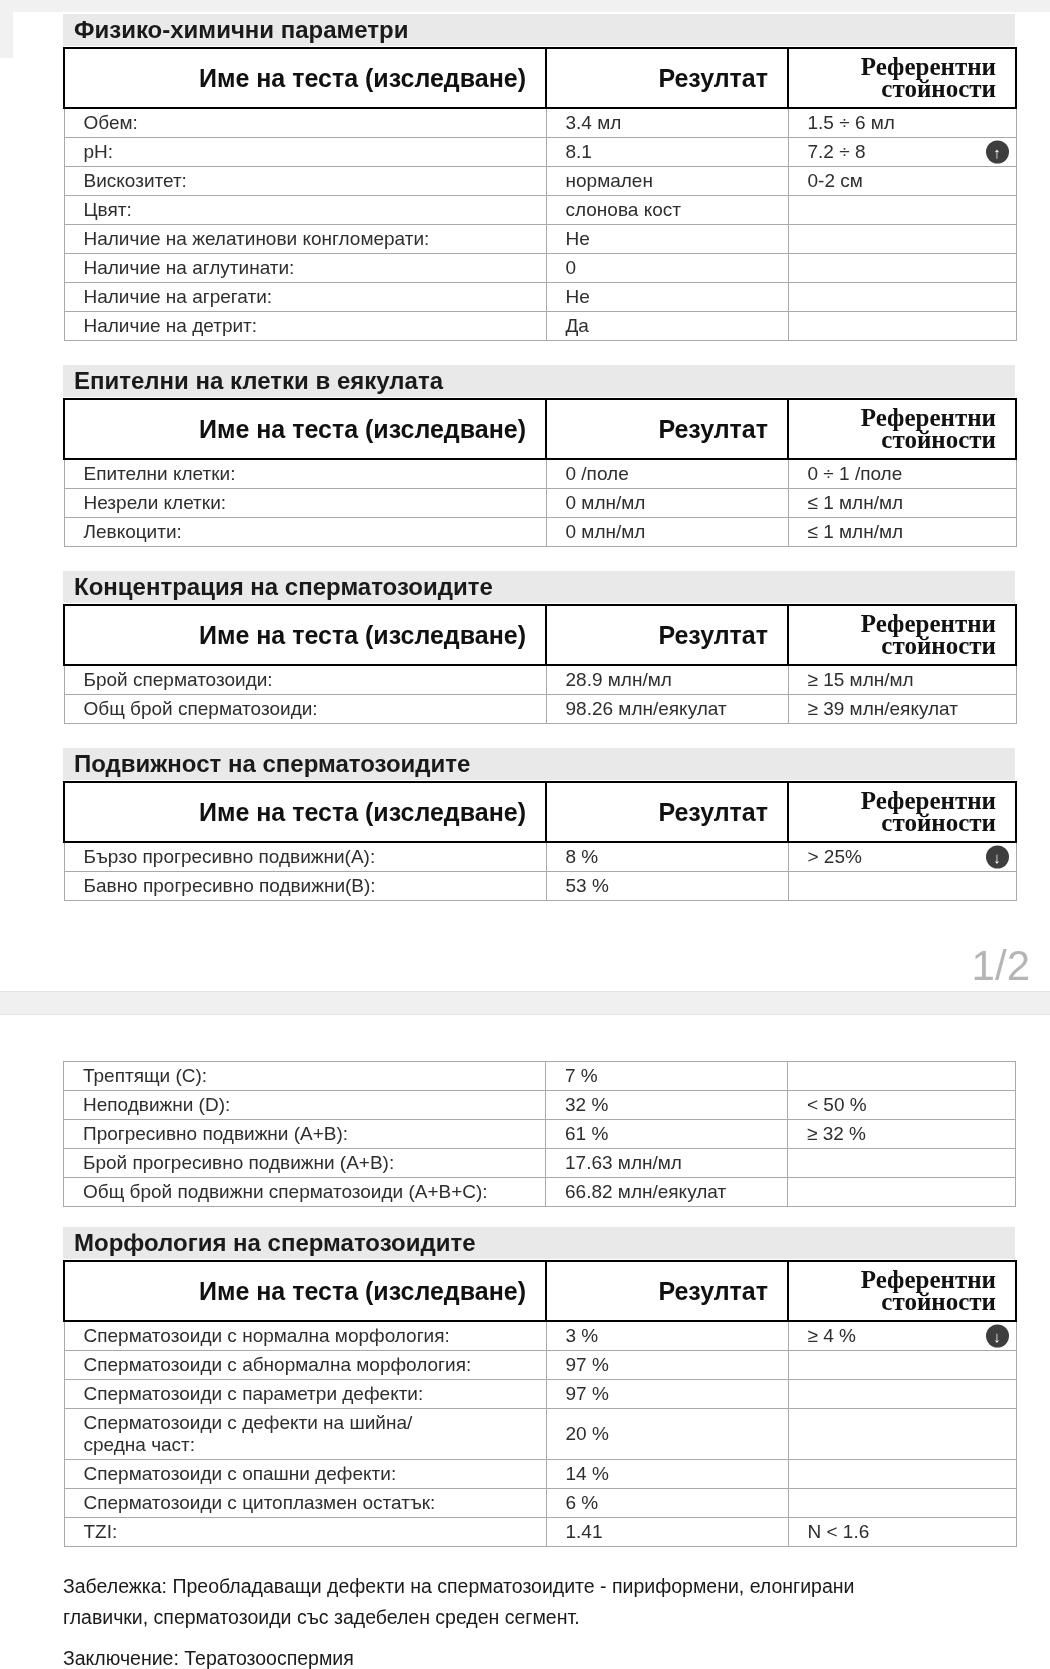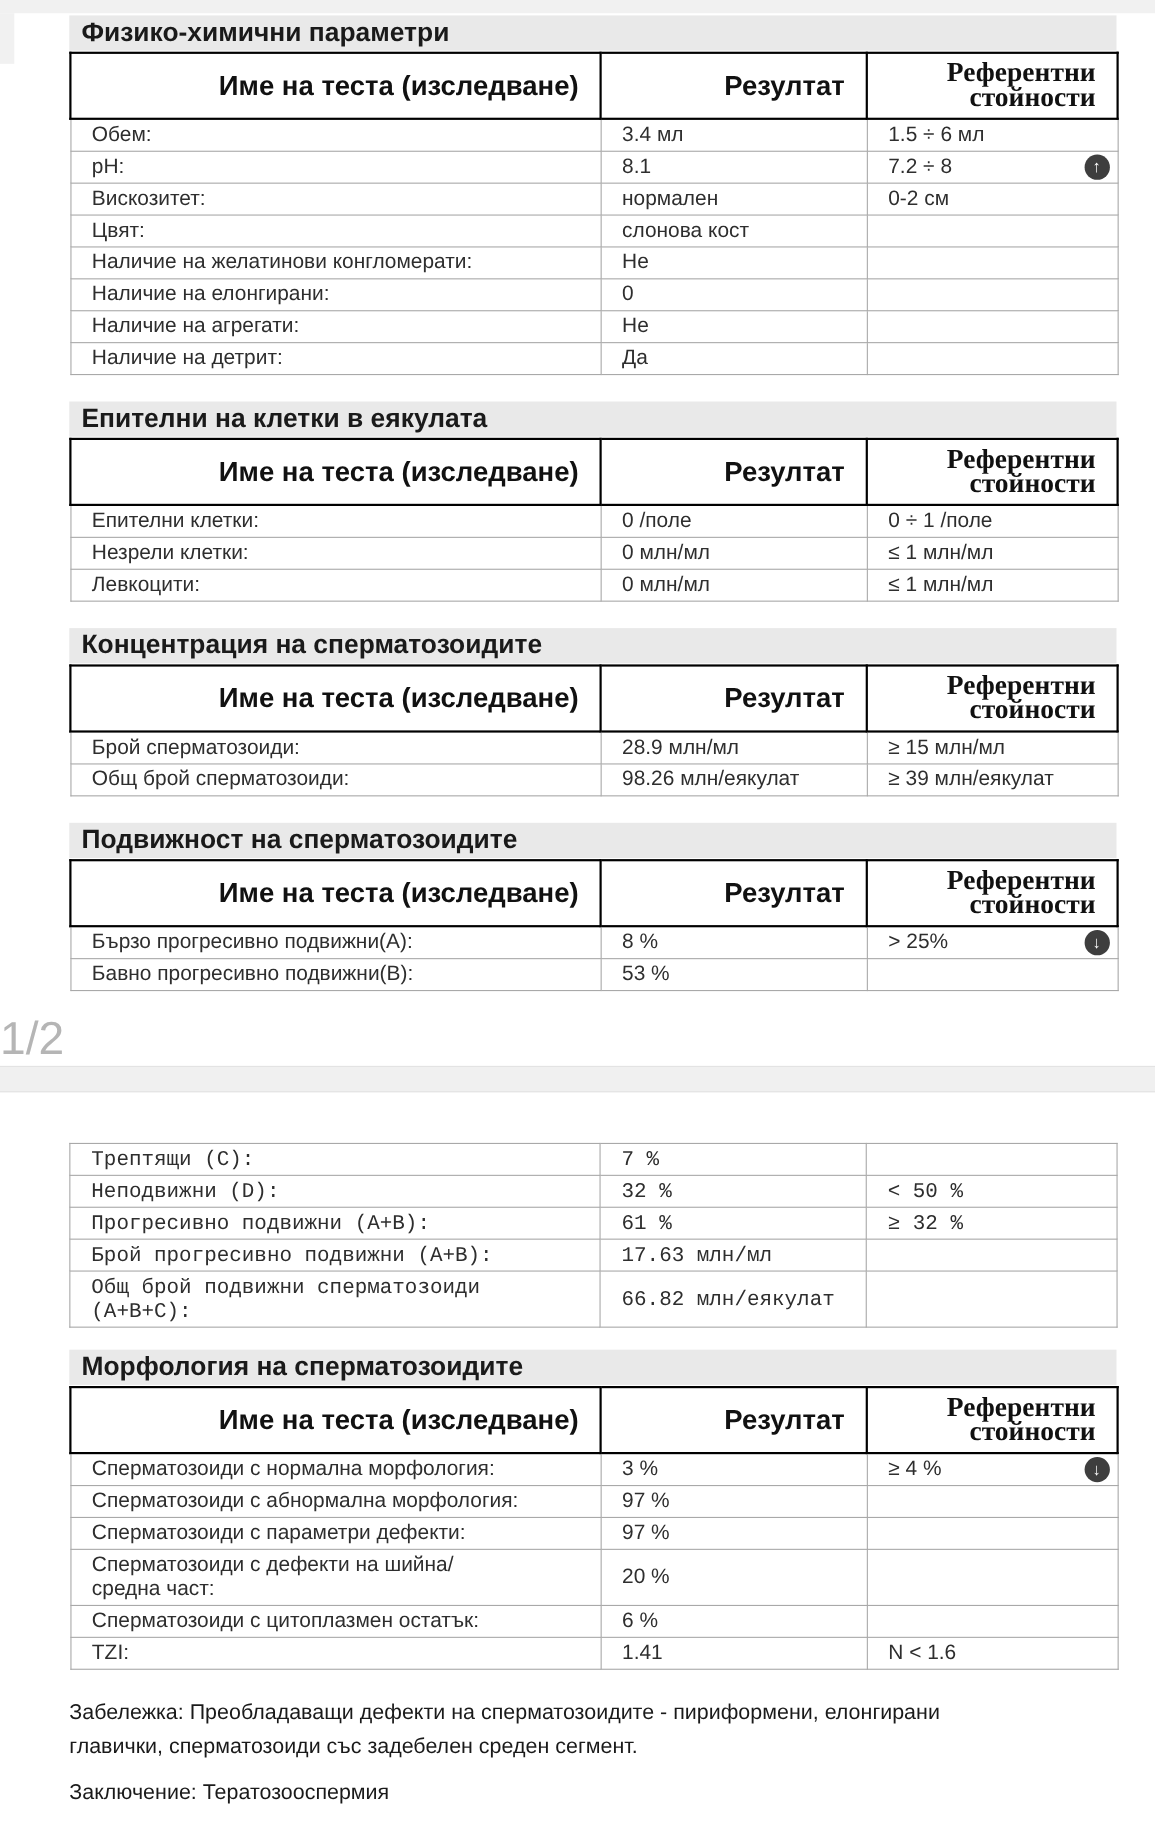--- a/index.html
+++ b/index.html
@@ -42,21 +42,21 @@
   }
   #sections-before > .section-bar:first-child { margin-top: 2px; }
   #sections-after  > .section-bar { margin-top: 20px; }
 
   .report-table {
     margin: 1px 0 0 63px;
     border-collapse: collapse;
     table-layout: fixed;
     width: 952px;
   }
-  #sections-after > .report-table:first-child { margin-top: 46px; font-family: Liberation Mono, monospace; }
+  #sections-after > .report-table:first-child { margin-top: 46px; }
 
   .report-table th {
     border: 2px solid #000000;
     background: #ffffff;
     padding: 7px 19px;
     font-size: 25px;
     line-height: 22px;
     font-weight: bold;
     color: #111111;
     vertical-align: middle;
@@ -89,22 +89,22 @@
     border-radius: 50%;
     background: #3e3e3e;
     color: #ffffff;
     text-align: center;
     line-height: 23px;
     font-size: 15px;
     font-weight: bold;
   }
 
   .page-indicator {
-    margin: 22px 20px 0 0;
-    text-align: left;
+    margin: 44px 20px 0 0;
+    text-align: right;
     font-size: 42px;
     line-height: 42px;
     color: #b5b5b5;
   }
   .page-gap {
     margin-top: 4px;
     height: 22px;
     background: #f0f0f0;
     border-top: 1px solid #e3e3e3;
     border-bottom: 1px solid #e3e3e3;
@@ -163,21 +163,21 @@
               <td class="name">Цвят:</td>
               <td class="result">слонова кост</td>
               <td class="ref"><span></span></td>
             </tr>
             <tr class="data-row">
               <td class="name">Наличие на желатинови конгломерати:</td>
               <td class="result">Не</td>
               <td class="ref"><span></span></td>
             </tr>
             <tr class="data-row">
-              <td class="name">Наличие на елонгирани:</td>
+              <td class="name">Наличие на аглутинати:</td>
               <td class="result">0</td>
               <td class="ref"><span></span></td>
             </tr>
             <tr class="data-row">
               <td class="name">Наличие на агрегати:</td>
               <td class="result">Не</td>
               <td class="ref"><span></span></td>
             </tr>
             <tr class="data-row">
               <td class="name">Наличие на детрит:</td>
@@ -338,20 +338,25 @@
               <td class="ref"><span></span></td>
             </tr>
             <tr class="data-row">
               <td class="name">Сперматозоиди с параметри дефекти:</td>
               <td class="result">97 %</td>
               <td class="ref"><span></span></td>
             </tr>
             <tr class="data-row">
               <td class="name narrow">Сперматозоиди с дефекти на шийна/средна част:</td>
               <td class="result">20 %</td>
+              <td class="ref"><span></span></td>
+            </tr>
+            <tr class="data-row">
+              <td class="name">Сперматозоиди с опашни дефекти:</td>
+              <td class="result">14 %</td>
               <td class="ref"><span></span></td>
             </tr>
             <tr class="data-row">
               <td class="name">Сперматозоиди с цитоплазмен остатък:</td>
               <td class="result">6 %</td>
               <td class="ref"><span></span></td>
             </tr>
             <tr class="data-row">
               <td class="name">TZI:</td>
               <td class="result">1.41</td>

